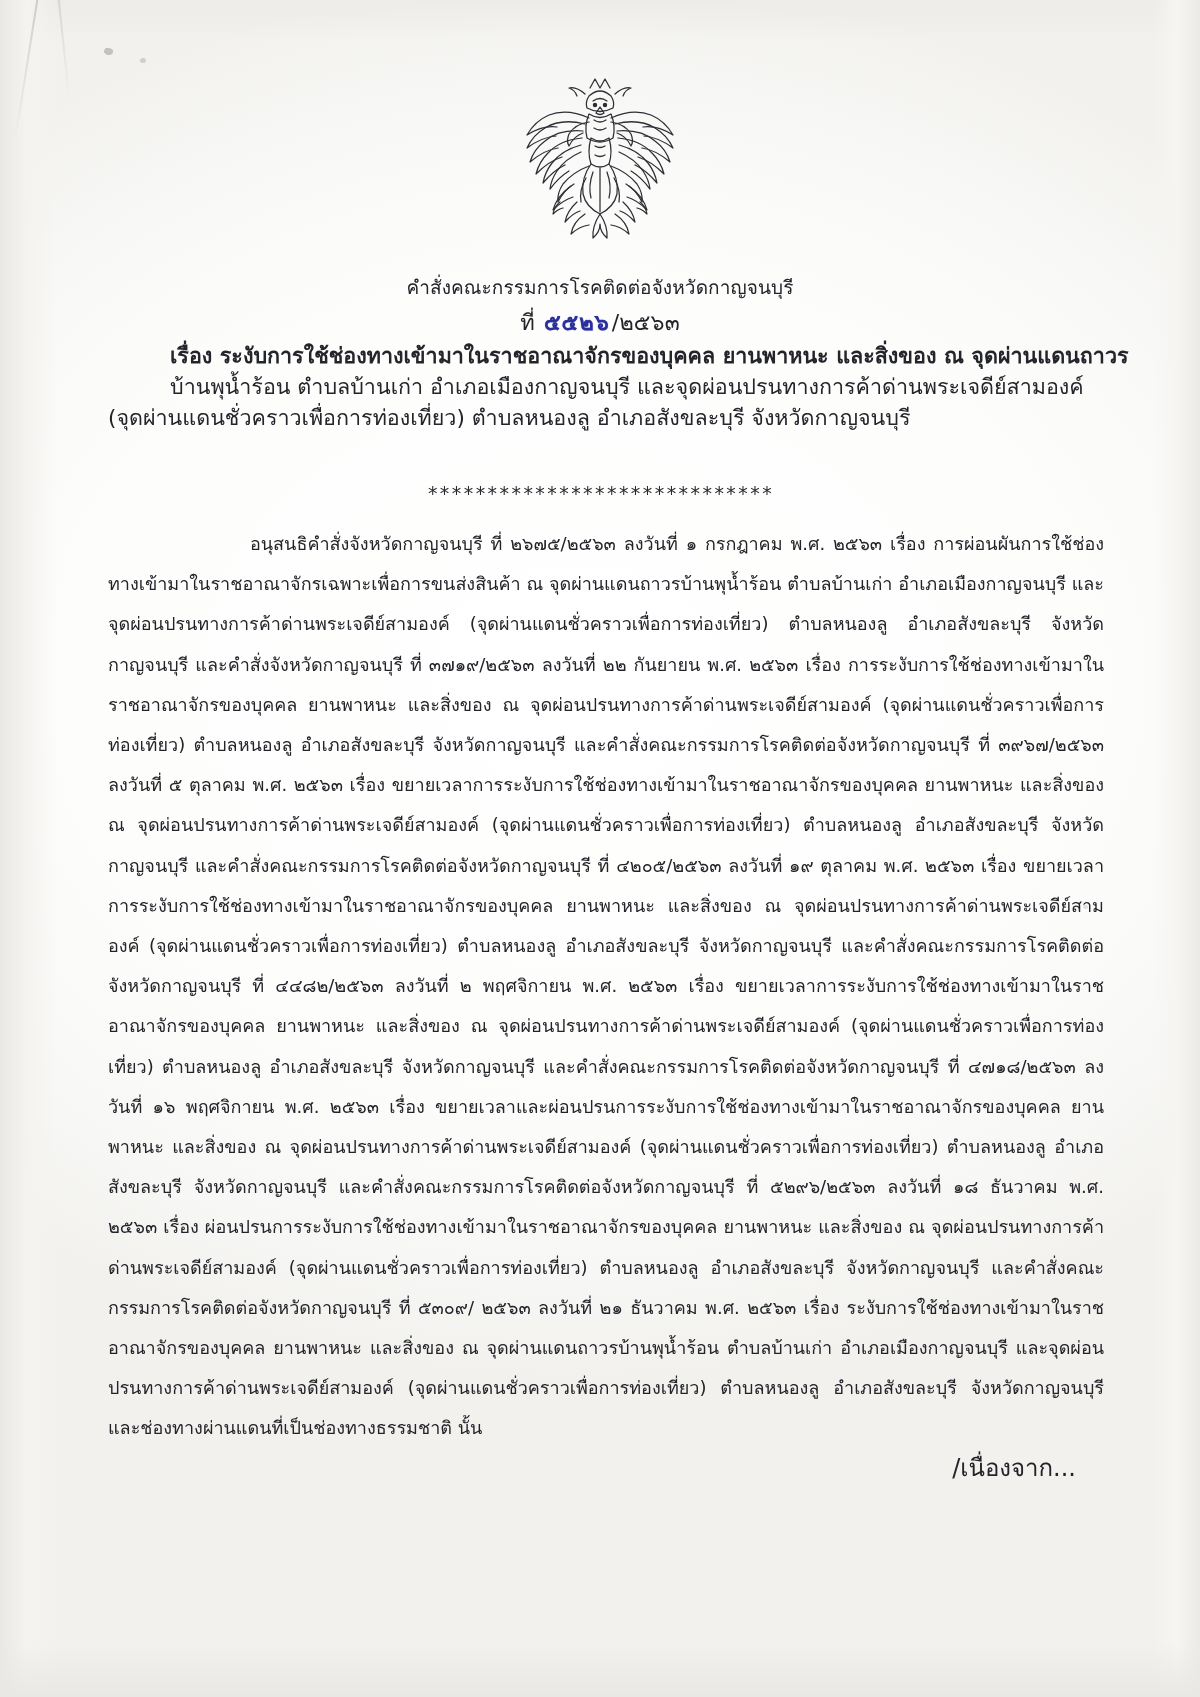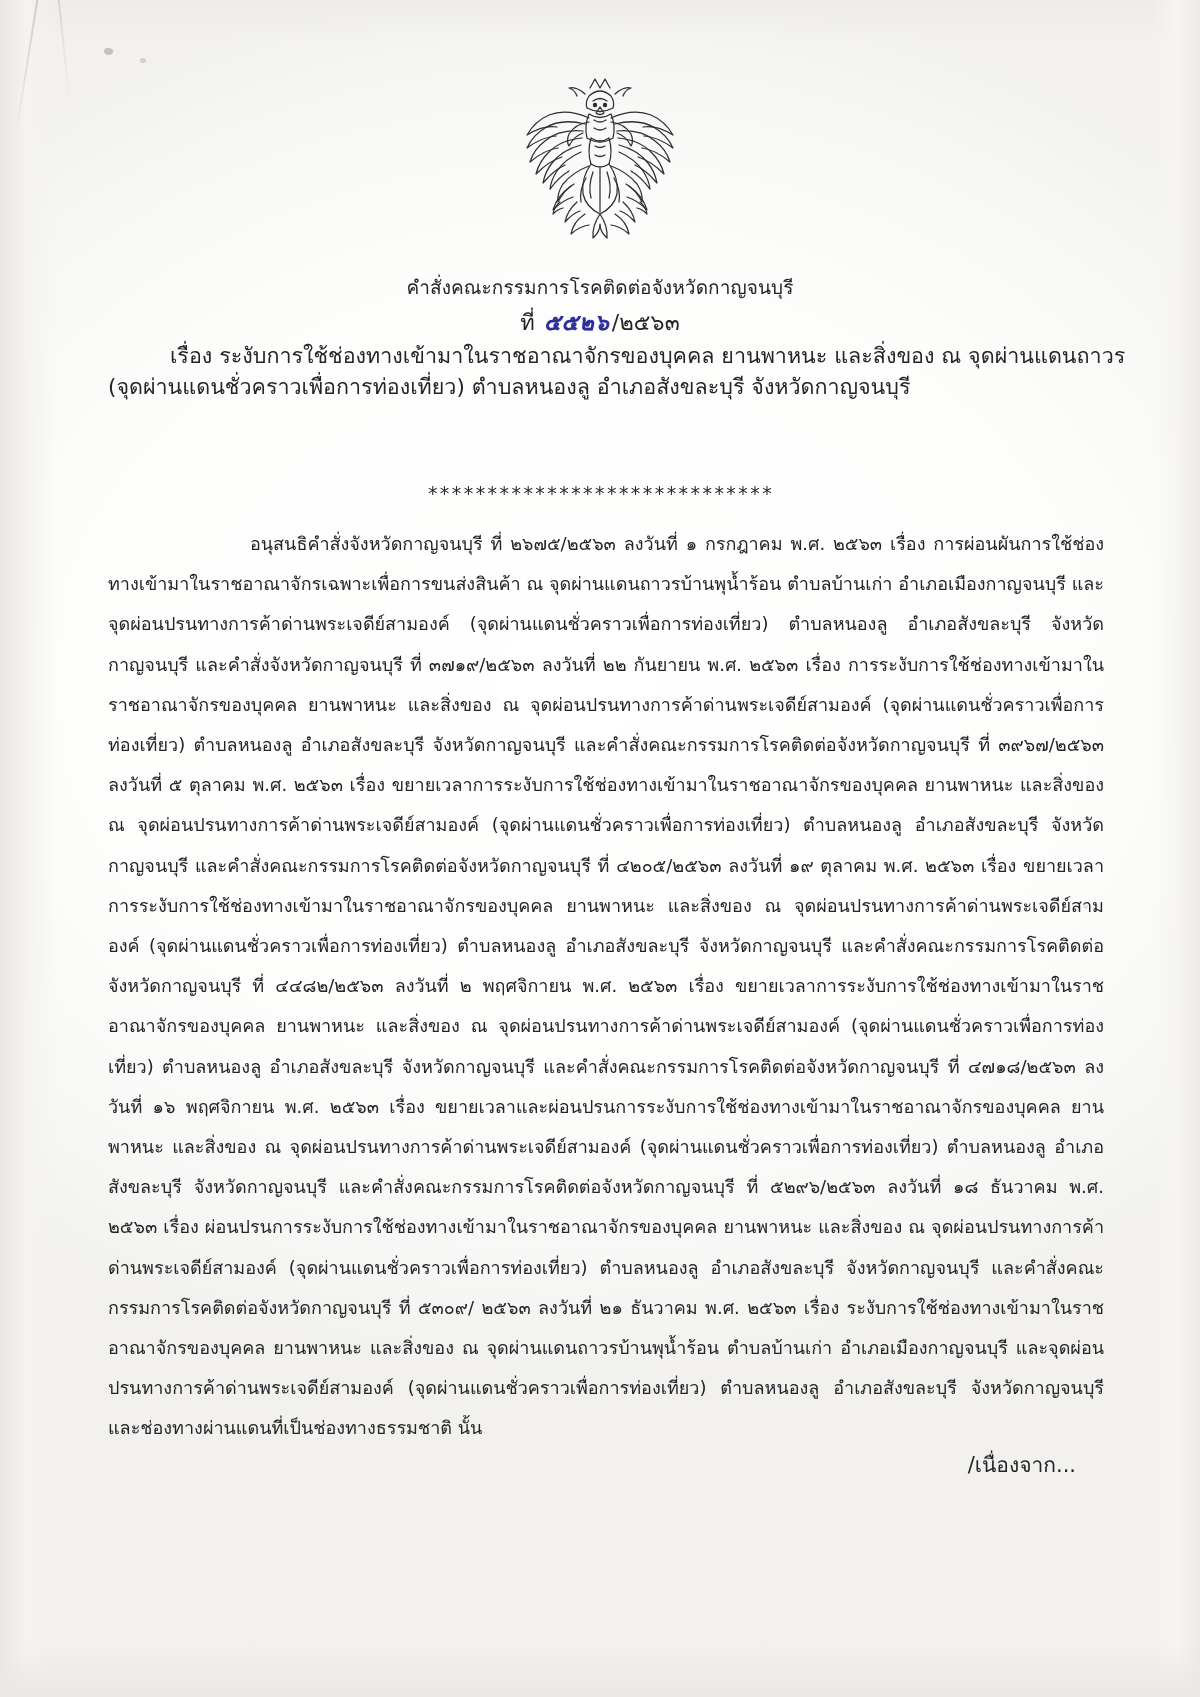--- a/index.html
+++ b/index.html
@@ -106,41 +106,41 @@
     color: #23242a;
     font-size: 23px;
     letter-spacing: 0.1px;
   }
   .doc-title   { top: 272px; font-size: 19px; }
   .order-no    { top: 305px; font-size: 22px; }
   .order-no .ink {
     color: #2a2f9c;
     font-weight: 700;
     letter-spacing: 1px;
-    font-style: italic;
     padding: 0 2px;
     text-shadow: 0 0 1px rgba(42,47,156,0.5);
   }
 
   .subject-block {
     position: absolute;
     left: 108px;
     right: 96px;
     top: 340px;
   }
   .subject-line {
     text-align: left;
     color: #24252b;
     font-size: 21.5px;
     line-height: 31px;
     white-space: nowrap;
   }
   .subject-line.first {
     text-align: right;
     padding-left: 62px;
+    font-weight: bold;
   }
   .subject-line.second {
     text-align: left;
     padding-left: 62px;
   }
 
   .asterisks {
     position: absolute;
     left: 0; right: 0;
     top: 482px;
@@ -167,21 +167,21 @@
     margin: 0;
     text-align: justify;
   }
   .para .lead { padding-left: 142px; }
 
   .continuation {
     position: absolute;
     right: 124px;
     top: 1448px;
     color: #232429;
-    font-size: 21px;
+    font-size: 24px;
   }
 </style>
 </head>
 <body>
 
 <div class="page">
 
   <div class="scan-edge-top"></div>
   <div class="scan-edge-left"></div>
   <div class="scan-edge-right"></div>
@@ -258,20 +258,21 @@
 
     <div class="title-line doc-title">คำสั่งคณะกรรมการโรคติดต่อจังหวัดกาญจนบุรี</div>
 
     <div class="title-line order-no">
       <span>ที่</span>
       <span class="ink">๕๕๒๖</span><span>/</span><span>๒๕๖๓</span>
     </div>
 
     <div class="subject-block">
       <div class="subject-line first">เรื่อง  ระงับการใช้ช่องทางเข้ามาในราชอาณาจักรของบุคคล ยานพาหนะ และสิ่งของ ณ จุดผ่านแดนถาวร</div>
+      <div class="subject-line second">บ้านพุน้ำร้อน ตำบลบ้านเก่า อำเภอเมืองกาญจนบุรี และจุดผ่อนปรนทางการค้าด่านพระเจดีย์สามองค์</div>
       <div class="subject-line">(จุดผ่านแดนชั่วคราวเพื่อการท่องเที่ยว) ตำบลหนองลู อำเภอสังขละบุรี จังหวัดกาญจนบุรี</div>
     </div>
 
     <div class="asterisks">*****************************</div>
 
     <div class="para">
       <p><span class="lead">อนุสนธิคำสั่งจังหวัดกาญจนบุรี ที่ ๒๖๗๕/๒๕๖๓ ลงวันที่ ๑ กรกฎาคม พ.ศ. ๒๕๖๓</span> <span>เรื่อง การผ่อนผันการใช้ช่องทางเข้ามาในราชอาณาจักรเฉพาะเพื่อการขนส่งสินค้า ณ จุดผ่านแดนถาวรบ้านพุน้ำร้อน ตำบลบ้านเก่า อำเภอเมืองกาญจนบุรี และจุดผ่อนปรนทางการค้าด่านพระเจดีย์สามองค์ (จุดผ่านแดนชั่วคราวเพื่อการท่องเที่ยว) ตำบลหนองลู อำเภอสังขละบุรี จังหวัดกาญจนบุรี และคำสั่งจังหวัดกาญจนบุรี ที่ ๓๗๑๙/๒๕๖๓ ลงวันที่ ๒๒ กันยายน พ.ศ. ๒๕๖๓ เรื่อง การระงับการใช้ช่องทางเข้ามาในราชอาณาจักรของบุคคล ยานพาหนะ และสิ่งของ ณ จุดผ่อนปรนทางการค้าด่านพระเจดีย์สามองค์ (จุดผ่านแดนชั่วคราวเพื่อการท่องเที่ยว) ตำบลหนองลู อำเภอสังขละบุรี จังหวัดกาญจนบุรี และคำสั่งคณะกรรมการโรคติดต่อจังหวัดกาญจนบุรี ที่ ๓๙๖๗/๒๕๖๓ ลงวันที่ ๕ ตุลาคม พ.ศ. ๒๕๖๓ เรื่อง ขยายเวลาการระงับการใช้ช่องทางเข้ามาในราชอาณาจักรของบุคคล ยานพาหนะ และสิ่งของ ณ จุดผ่อนปรนทางการค้าด่านพระเจดีย์สามองค์ (จุดผ่านแดนชั่วคราวเพื่อการท่องเที่ยว) ตำบลหนองลู อำเภอสังขละบุรี จังหวัดกาญจนบุรี และคำสั่งคณะกรรมการโรคติดต่อจังหวัดกาญจนบุรี ที่ ๔๒๐๕/๒๕๖๓ ลงวันที่ ๑๙ ตุลาคม พ.ศ. ๒๕๖๓ เรื่อง ขยายเวลาการระงับการใช้ช่องทางเข้ามาในราชอาณาจักรของบุคคล ยานพาหนะ และสิ่งของ ณ จุดผ่อนปรนทางการค้าด่านพระเจดีย์สามองค์ (จุดผ่านแดนชั่วคราวเพื่อการท่องเที่ยว) ตำบลหนองลู อำเภอสังขละบุรี จังหวัดกาญจนบุรี และคำสั่งคณะกรรมการโรคติดต่อจังหวัดกาญจนบุรี ที่ ๔๔๘๒/๒๕๖๓  ลงวันที่ ๒ พฤศจิกายน พ.ศ. ๒๕๖๓ เรื่อง ขยายเวลาการระงับการใช้ช่องทางเข้ามาในราชอาณาจักรของบุคคล ยานพาหนะ และสิ่งของ ณ จุดผ่อนปรนทางการค้าด่านพระเจดีย์สามองค์ (จุดผ่านแดนชั่วคราวเพื่อการท่องเที่ยว) ตำบลหนองลู อำเภอสังขละบุรี จังหวัดกาญจนบุรี และคำสั่งคณะกรรมการโรคติดต่อจังหวัดกาญจนบุรี ที่ ๔๗๑๘/๒๕๖๓  ลงวันที่ ๑๖ พฤศจิกายน พ.ศ. ๒๕๖๓ เรื่อง ขยายเวลาและผ่อนปรนการระงับการใช้ช่องทางเข้ามาในราชอาณาจักรของบุคคล ยานพาหนะ และสิ่งของ  ณ จุดผ่อนปรนทางการค้าด่านพระเจดีย์สามองค์ (จุดผ่านแดนชั่วคราวเพื่อการท่องเที่ยว) ตำบลหนองลู อำเภอสังขละบุรี จังหวัดกาญจนบุรี และคำสั่งคณะกรรมการโรคติดต่อจังหวัดกาญจนบุรี ที่ ๕๒๙๖/๒๕๖๓ ลงวันที่ ๑๘ ธันวาคม พ.ศ. ๒๕๖๓ เรื่อง ผ่อนปรนการระงับการใช้ช่องทางเข้ามาในราชอาณาจักรของบุคคล ยานพาหนะ และสิ่งของ ณ จุดผ่อนปรนทางการค้าด่านพระเจดีย์สามองค์ (จุดผ่านแดนชั่วคราวเพื่อการท่องเที่ยว) ตำบลหนองลู อำเภอสังขละบุรี จังหวัดกาญจนบุรี และคำสั่งคณะกรรมการโรคติดต่อจังหวัดกาญจนบุรี ที่ ๕๓๐๙/ ๒๕๖๓ ลงวันที่ ๒๑ ธันวาคม พ.ศ. ๒๕๖๓ เรื่อง ระงับการใช้ช่องทางเข้ามาในราชอาณาจักรของบุคคล ยานพาหนะ และสิ่งของ ณ จุดผ่านแดนถาวรบ้านพุน้ำร้อน ตำบลบ้านเก่า อำเภอเมืองกาญจนบุรี และจุดผ่อนปรนทางการค้าด่านพระเจดีย์สามองค์ (จุดผ่านแดนชั่วคราวเพื่อการท่องเที่ยว) ตำบลหนองลู  อำเภอสังขละบุรี  จังหวัดกาญจนบุรี และช่องทางผ่านแดนที่เป็นช่องทางธรรมชาติ นั้น</span></p>
     </div>
 
     <div class="continuation">/เนื่องจาก...</div>

